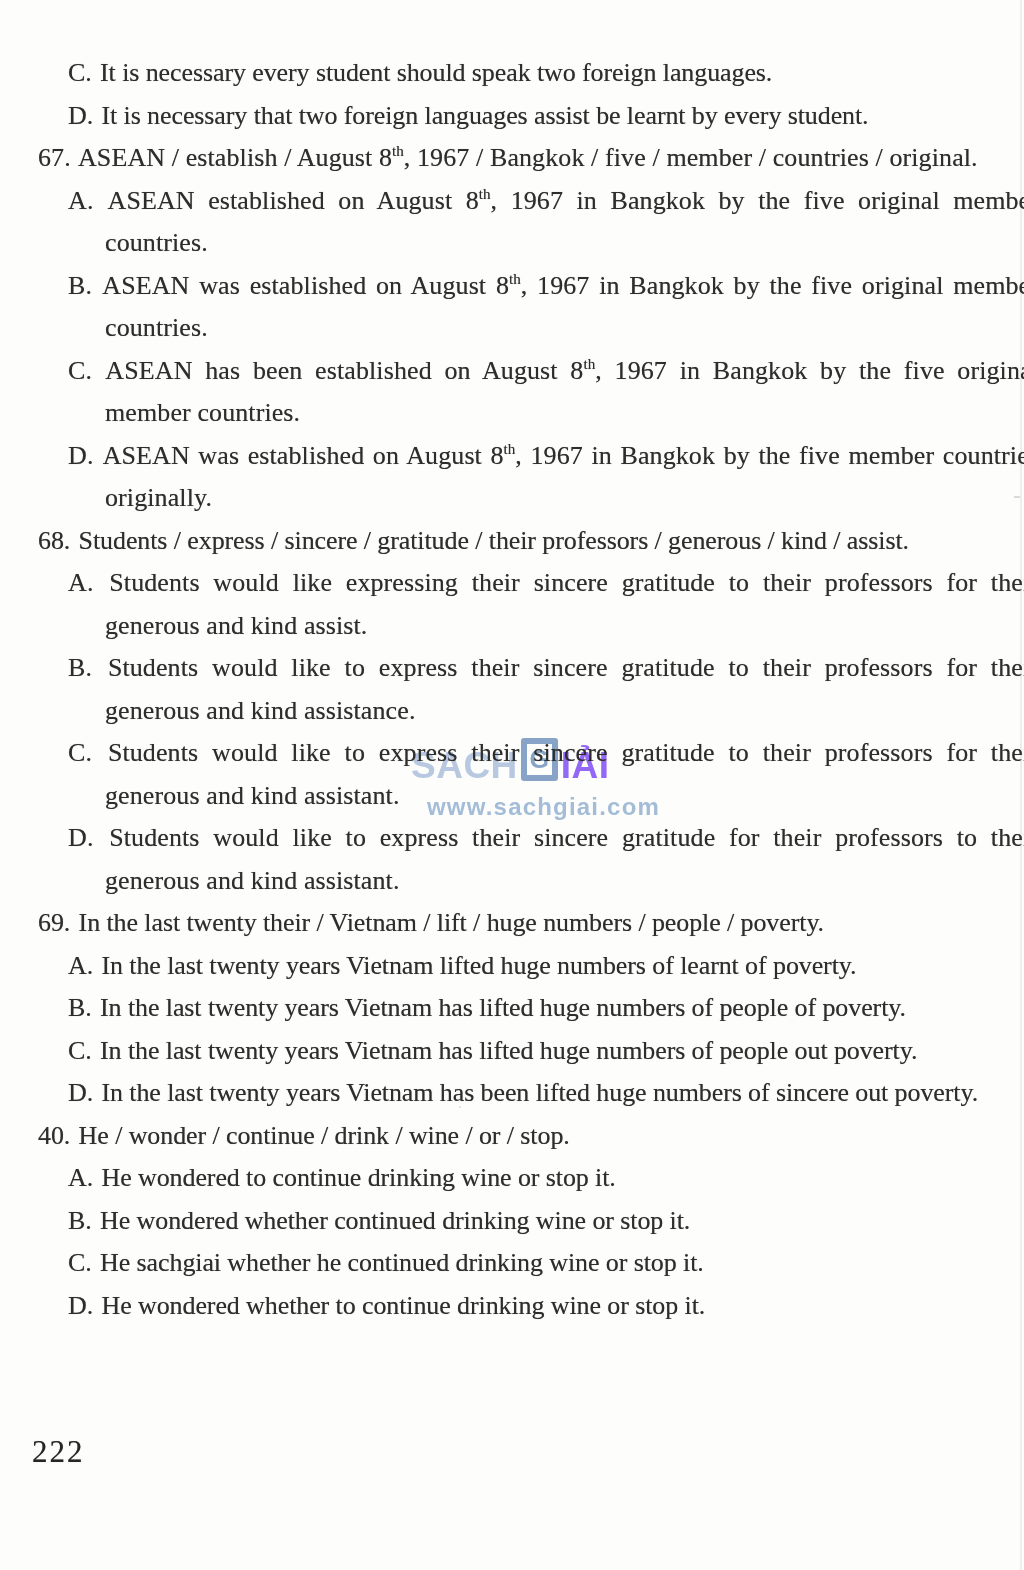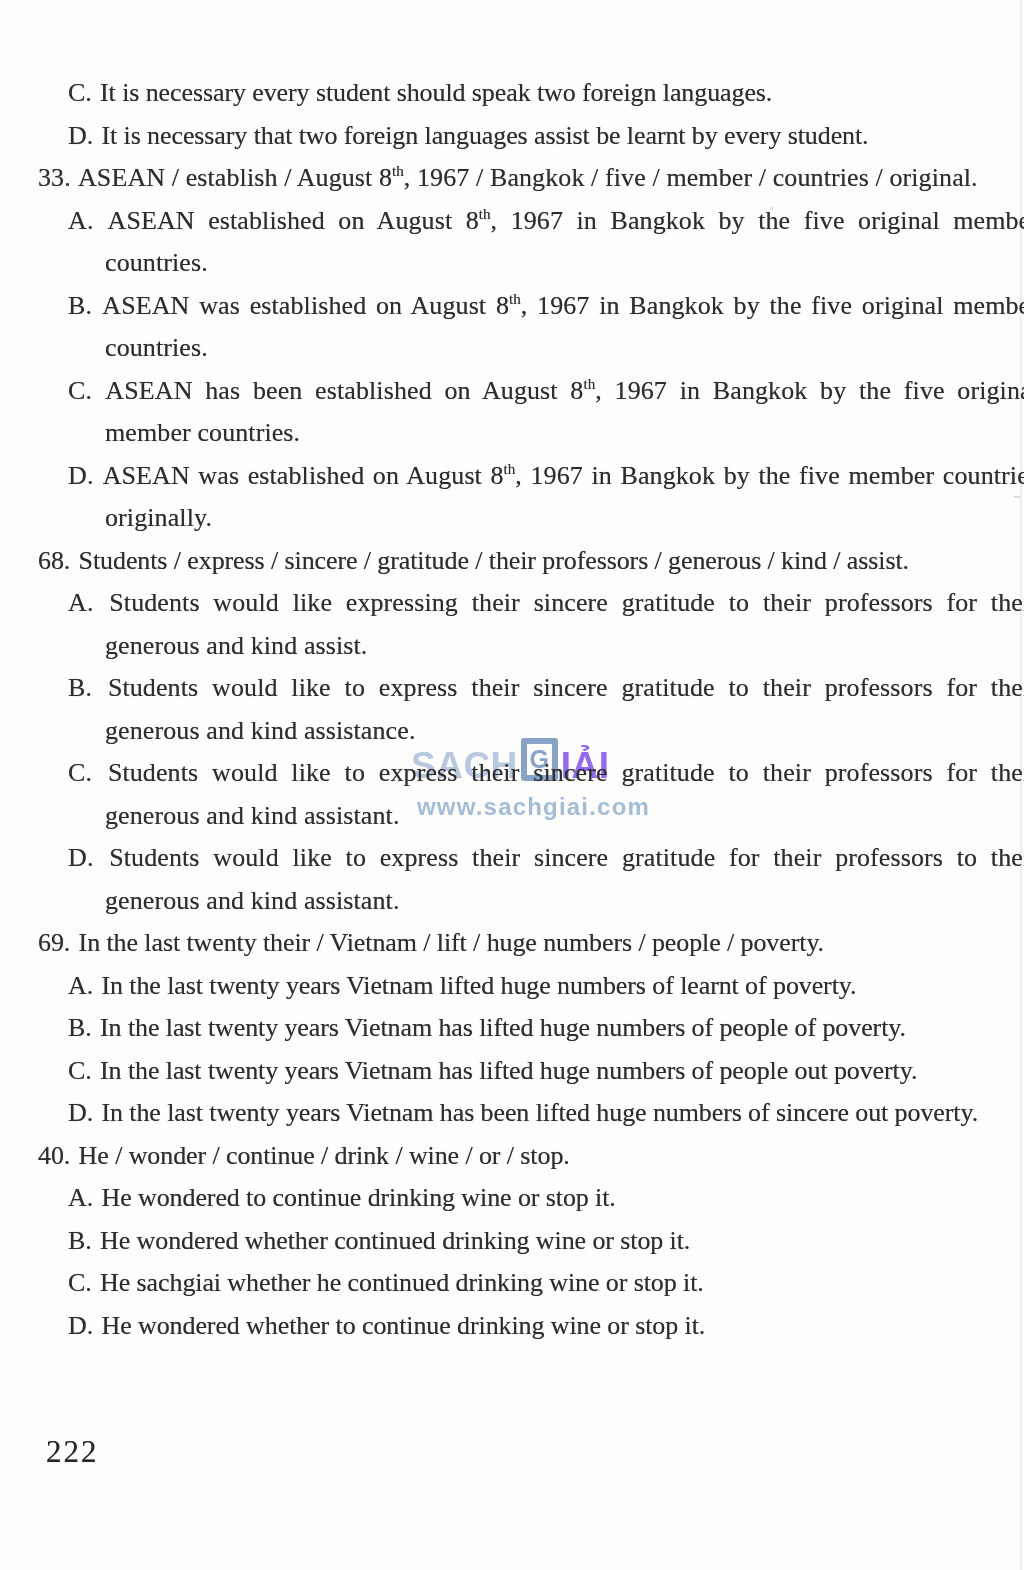--- a/index.html
+++ b/index.html
@@ -16,21 +16,21 @@
     width: 1024px; height: 1570px;
   }
   
   .scan-edge {
     position: absolute; top: 0; bottom: 0; right: 2px; width: 2px;
     background: rgba(110,110,110,0.10);
     z-index: 2;
   }
   .content {
     position: relative; z-index: 1;
-    padding-top: 72px;
+    padding-top: 52px;
   }
   .row {
     font-size: 26px;
     line-height: 42.5px;
     letter-spacing: 0.1px;
     text-shadow: 0 0 0.7px rgba(45,45,45,0.55);
   }
   .q-row {
     margin-left: 38px;
     width: 964px;
@@ -77,25 +77,25 @@
     border-radius: 3px;
     margin: 0 3px;
     display: flex; align-items: center; justify-content: center;
     font-weight: bold; font-size: 25px; line-height: 1;
   }
   .wm-url {
     font-weight: bold;
     font-size: 24px;
     letter-spacing: 1.2px;
     margin-top: 12px;
-    margin-left: 6px;
+    margin-left: 16px;
   }
   .page-number {
     position: absolute; z-index: 1;
-    left: 46px; top: 1434px;
+    left: 32px; top: 1434px;
     font-size: 31px;
     letter-spacing: 2px;
     color: #262626;
     text-shadow: 0 0 0.7px rgba(45,45,45,0.5);
   }
   
   .speck {
     position: absolute; width: 3px; height: 3px; border-radius: 50%;
     background: rgba(60,60,60,0.18); z-index: 1;
   }
@@ -112,21 +112,21 @@
           <span>G</span>
         </span>
       <span class="wm-txt" style="color: #8b5cf6;">IẢI</span>
     </div>
     <div class="wm-url" style="color: rgb(156, 183, 212);">www.sachgiai.com</div>
   </div>
 
   <div class="content">
       <div class="row opt-row one-line"><span class="opt-lbl">C.</span> <span>It is necessary every student should speak two foreign languages.</span></div>
       <div class="row opt-row one-line"><span class="opt-lbl">D.</span> <span>It is necessary that two foreign languages assist be learnt by every student.</span></div>
-      <div class="row q-row wrap"><span class="q-num">33.</span> <span>ASEAN / establish / August 8<sup>th</sup>, 1967 / Bangkok / five / member / countries / original.</span></div>
+      <div class="row q-row wrap"><span class="q-num">67.</span> <span>ASEAN / establish / August 8<sup>th</sup>, 1967 / Bangkok / five / member / countries / original.</span></div>
       <div class="row opt-row wrap"><span class="opt-lbl">A.</span> <span>ASEAN established on August 8<sup>th</sup>, 1967 in Bangkok by the five original member countries.</span></div>
       <div class="row opt-row wrap"><span class="opt-lbl">B.</span> <span>ASEAN was established on August 8<sup>th</sup>, 1967 in Bangkok by the five original member countries.</span></div>
       <div class="row opt-row wrap"><span class="opt-lbl">C.</span> <span>ASEAN has been established on August 8<sup>th</sup>, 1967 in Bangkok by the five original member countries.</span></div>
       <div class="row opt-row wrap"><span class="opt-lbl">D.</span> <span>ASEAN was established on August 8<sup>th</sup>, 1967 in Bangkok by the five member countries originally.</span></div>
       <div class="row q-row one-line"><span class="q-num">68.</span> <span>Students / express / sincere / gratitude / their professors / generous / kind / assist.</span></div>
       <div class="row opt-row wrap"><span class="opt-lbl">A.</span> <span>Students would like expressing their sincere gratitude to their professors for their generous and kind assist.</span></div>
       <div class="row opt-row wrap"><span class="opt-lbl">B.</span> <span>Students would like to express their sincere gratitude to their professors for their generous and kind assistance.</span></div>
       <div class="row opt-row wrap"><span class="opt-lbl">C.</span> <span>Students would like to express their sincere gratitude to their professors for their generous and kind assistant.</span></div>
       <div class="row opt-row wrap"><span class="opt-lbl">D.</span> <span>Students would like to express their sincere gratitude for their professors to their generous and kind assistant.</span></div>
       <div class="row q-row one-line"><span class="q-num">69.</span> <span>In the last twenty their / Vietnam / lift / huge numbers / people / poverty.</span></div>

